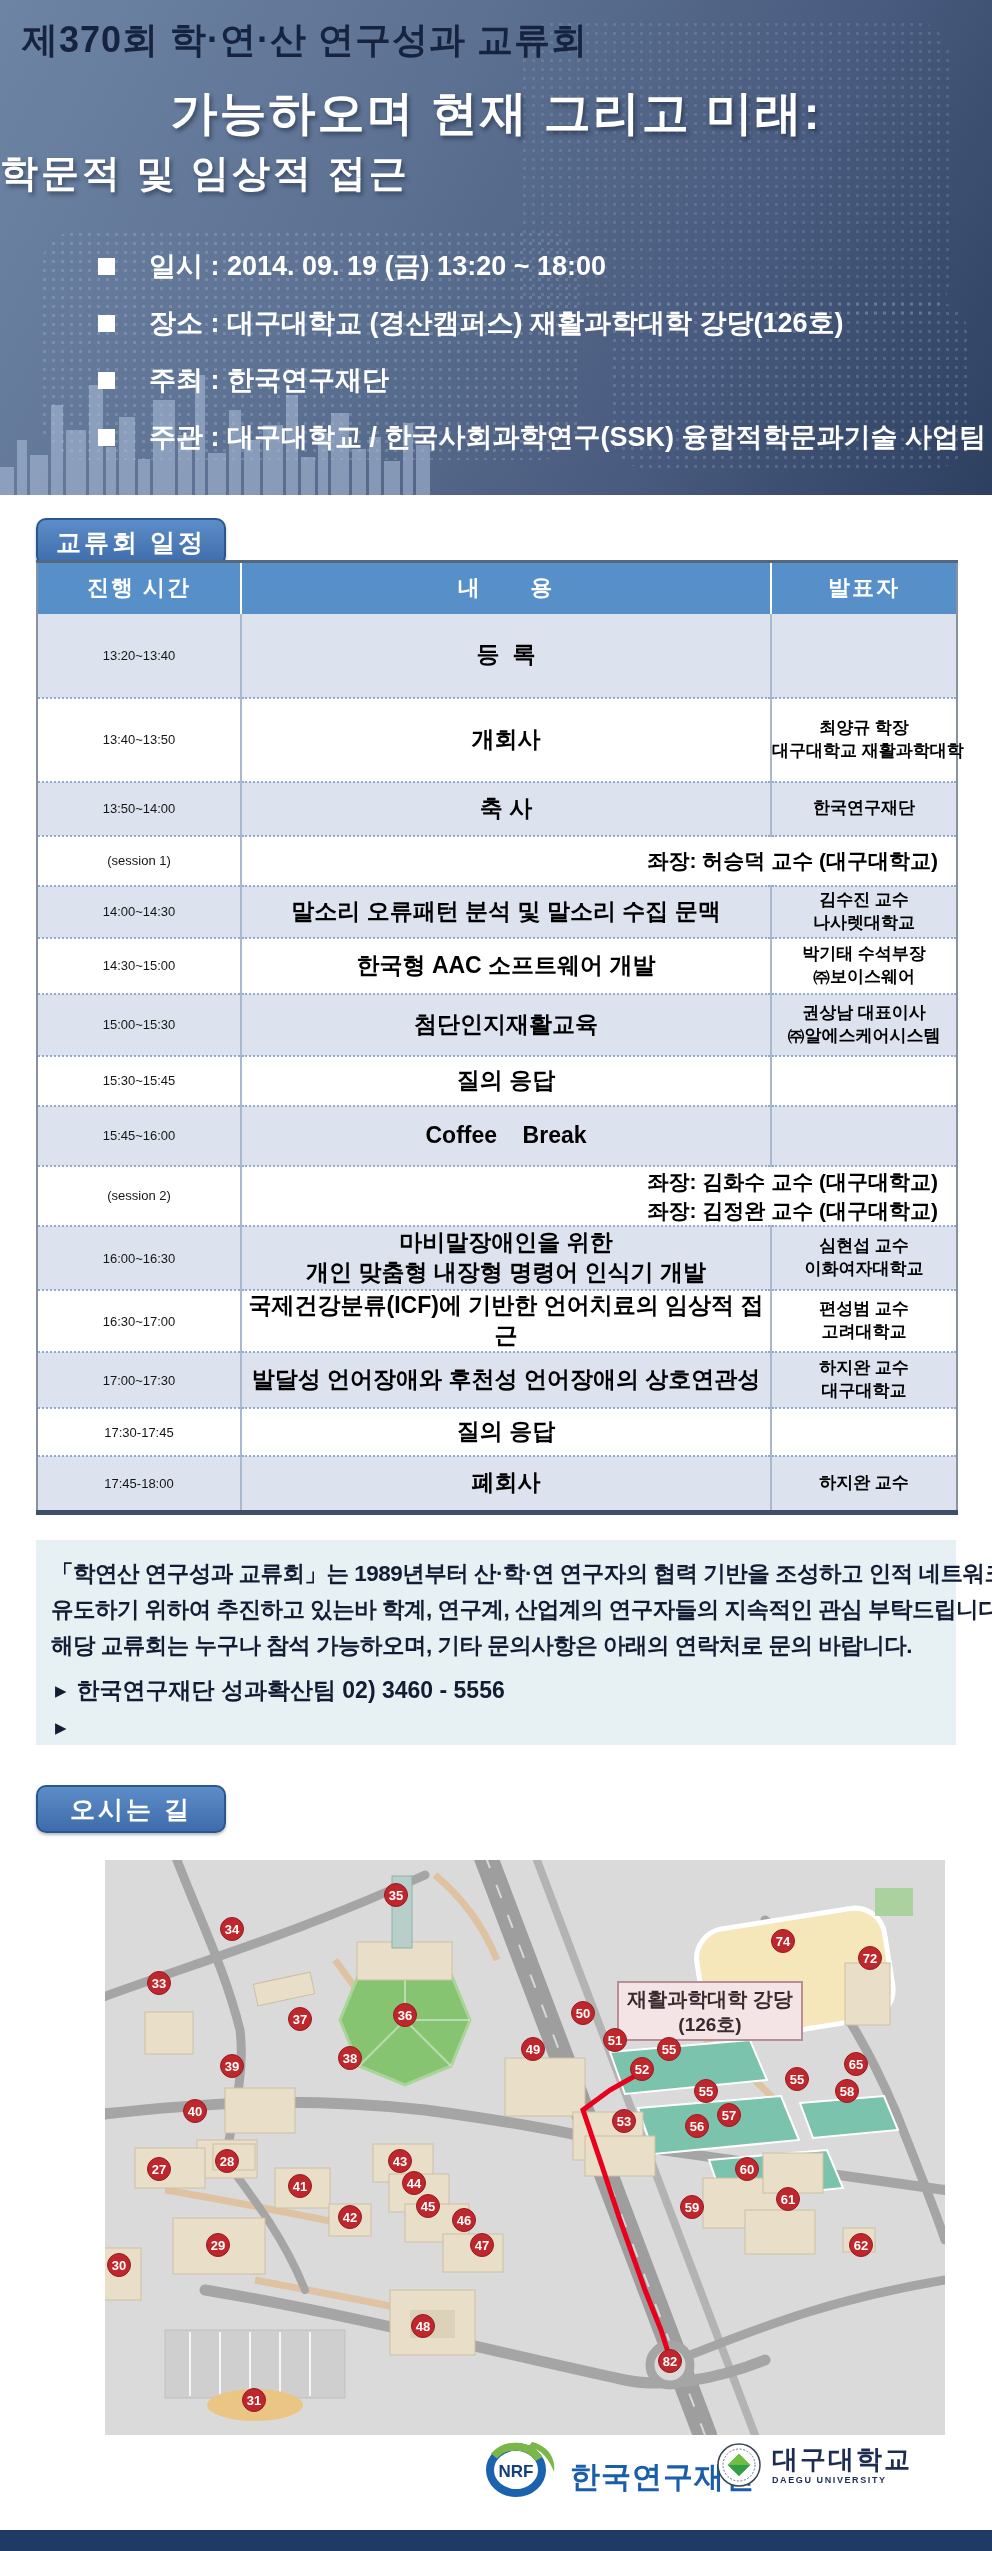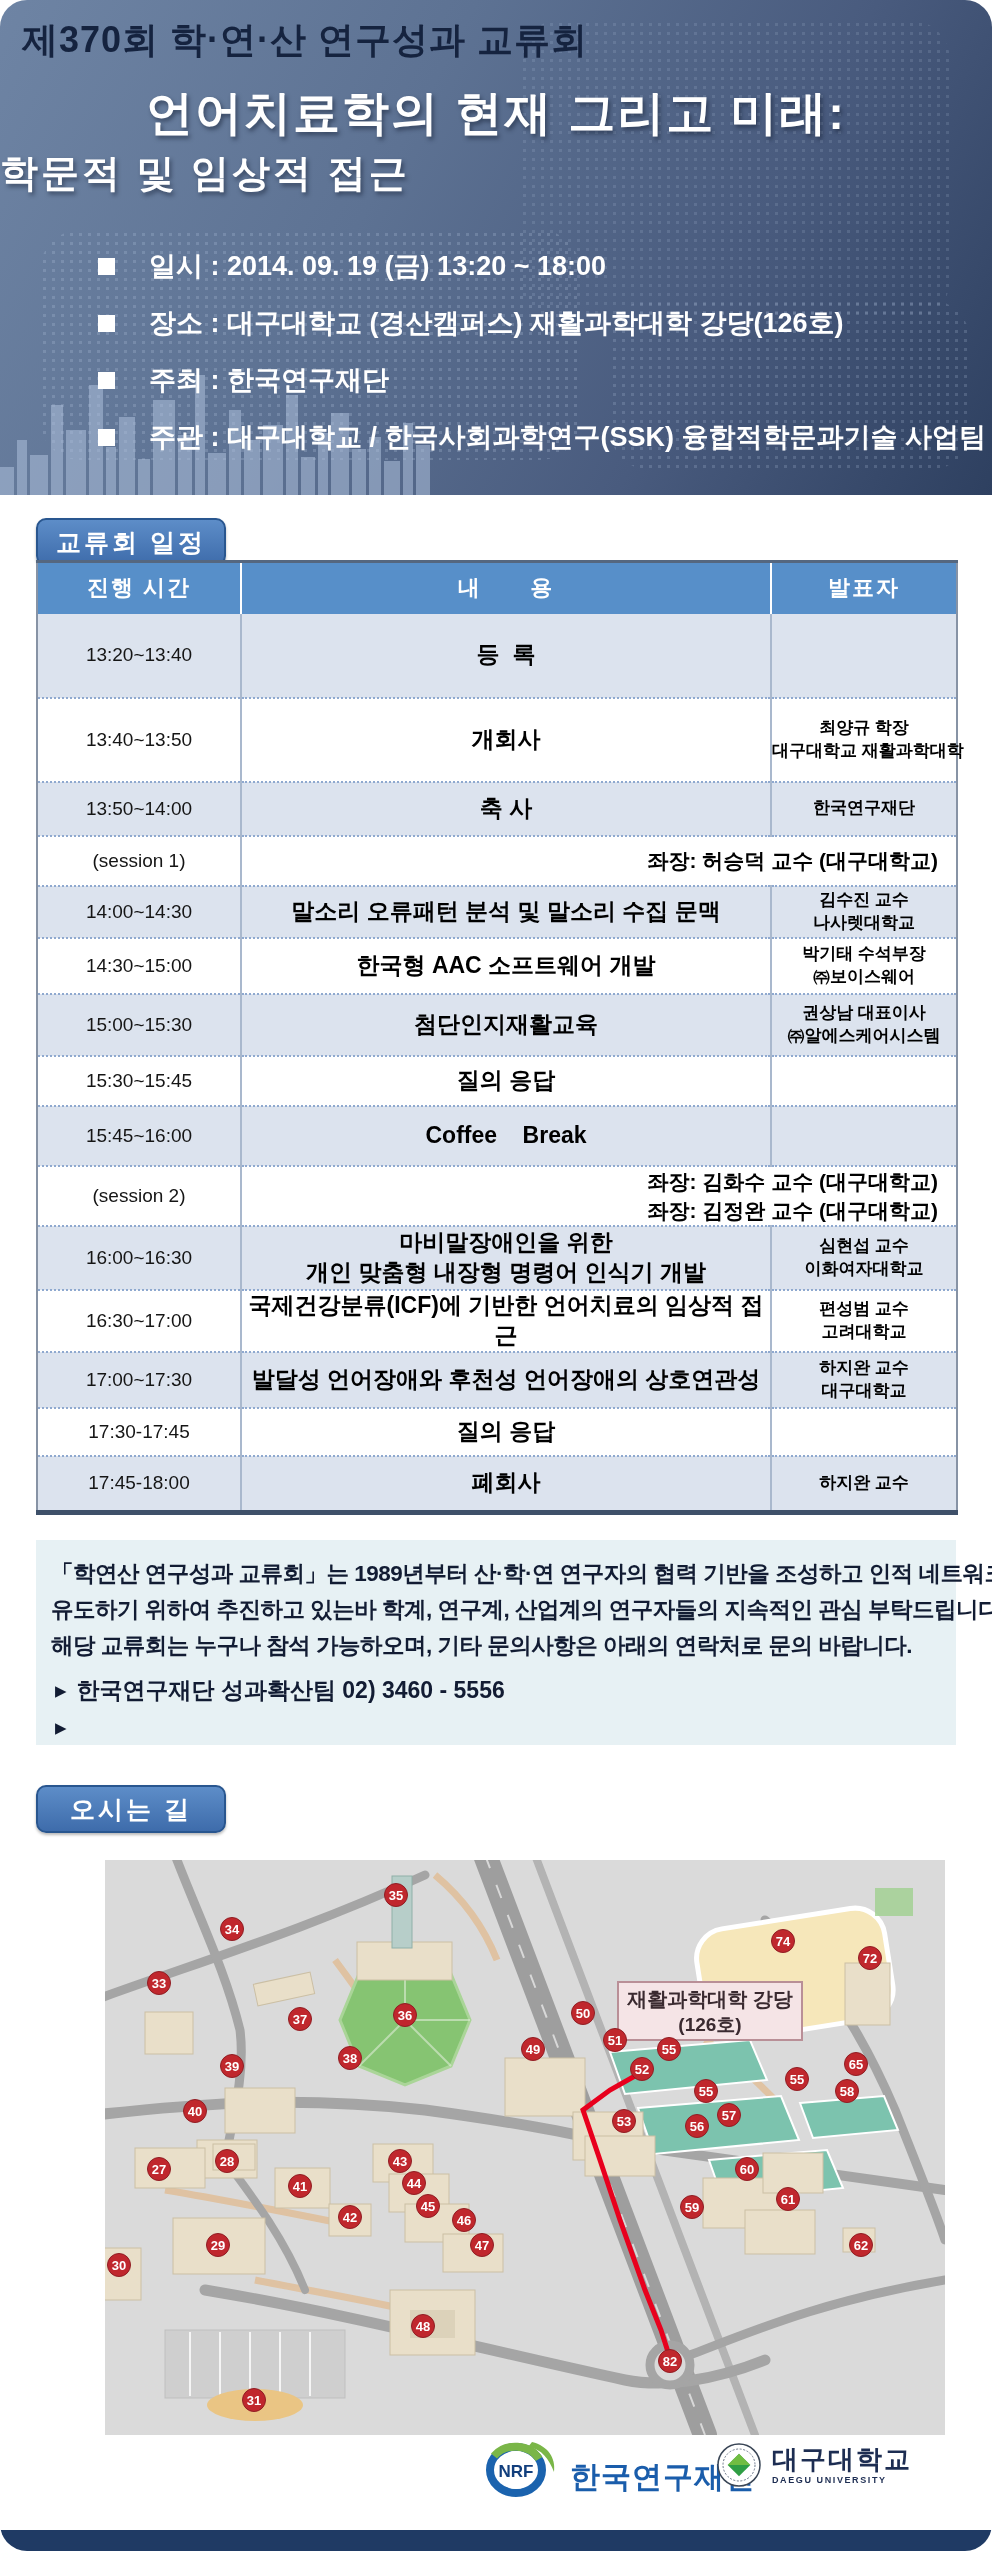--- a/index.html
+++ b/index.html
@@ -1,17 +1,17 @@
 <!DOCTYPE html>
 <html><head>
 <meta charset="utf-8">
 <style>
   html,body{margin:0;padding:0;background:#fff;}
   *{box-sizing:border-box;font-family:"Liberation Sans","DejaVu Sans",sans-serif;}
-  .page{position:relative;width:992px;height:2551px;background:#fff;overflow:hidden;border-radius:27px;}
+  .page{position:relative;width:992px;height:2551px;background:#fff;overflow:hidden;}
 
   
   .header{position:absolute;left:0;top:0;width:992px;height:495px;
     background:linear-gradient(118deg,#6e84a4 0%,#5d7293 38%,#495b7e 70%,#2e4060 100%);overflow:hidden;}
   .dots{position:absolute;background-image:radial-gradient(rgba(176,193,219,.8) 1.5px,transparent 1.7px);
     background-size:9px 9px;opacity:.33;border-radius:40px;}
   .skyline{position:absolute;left:0;bottom:0;height:150px;width:620px;display:flex;align-items:flex-end;gap:3px;}
   .skyline div{background:rgba(173,192,218,.55);}
   .top-title{position:absolute;left:22px;top:16px;font-size:36px;font-weight:700;color:#15233f;letter-spacing:1px;}
   .main-title{position:absolute;left:0;top:82px;width:992px;text-align:center;font-size:47px;font-weight:700;color:#fff;
@@ -30,21 +30,21 @@
 
   
   table.sched{position:absolute;left:36px;top:560px;width:920px;border-collapse:collapse;table-layout:fixed;
     border-left:2px solid #8793a5;border-right:2px solid #8793a5;border-top:3px solid #55677f;border-bottom:5px solid #3e5069;}
   table.sched th{background:#578fc9;color:#fff;font-size:22px;font-weight:700;height:52px;letter-spacing:2px;white-space:pre;}
   table.sched th + th{border-left:2px solid #fff;}
   td{padding:0;vertical-align:middle;}
   tr.shaded td{background:#dce3ee;}
   tr.plain td{background:#fff;}
   td{border-bottom:2px dotted #8fa9cf;}
-  td.time{width:204px;text-align:center;font-size:19px;color:#151515;border-right:2px solid #a9b8cd;}
+  td.time{width:204px;text-align:center;font-size:13px;color:#151515;border-right:2px solid #a9b8cd;}
   td.content{width:530px;text-align:center;}
   td.presenter{width:186px;text-align:center;border-left:2px solid #a9b8cd;}
   .c-line{font-size:23px;font-weight:700;color:#000;white-space:pre-wrap;line-height:1.3;}
   .p-line{font-size:17px;font-weight:700;color:#000;line-height:1.35;white-space:nowrap;}
   td.session{text-align:right;padding-right:18px;}
   .s-line{font-size:21px;font-weight:700;color:#000;line-height:1.4;}
 
   
   .infobox{position:absolute;left:36px;top:1540px;width:920px;height:205px;background:#e7f1f4;padding:17px 15px 0 15px;}
   .infobox p{margin:0 0 2px 0;font-size:22.5px;font-weight:700;color:#121c33;line-height:1.5;letter-spacing:-.5px;white-space:nowrap;}
@@ -95,21 +95,21 @@
         <div style="height: 38px; width: 14px;"></div>
         <div style="height: 62px; width: 10px;"></div>
         <div style="height: 82px; width: 18px;"></div>
         <div style="height: 46px; width: 14px;"></div>
         <div style="height: 58px; width: 12px;"></div>
         <div style="height: 34px; width: 16px;"></div>
         <div style="height: 72px; width: 10px;"></div>
         <div style="height: 50px; width: 14px;"></div>
       </div>
     <div class="top-title">제370회 학·연·산 연구성과 교류회</div>
-    <div class="main-title">언어치료학의  현재  그리고  미래:</div>
+    <div class="main-title">가능하오며  현재  그리고  미래:</div>
     <div class="sub-title">학문적 및 임상적 접근</div>
     <ul class="details" id="detail-list">
         <li><span class="sq"></span><span>일시 : 2014. 09. 19 (금) 13:20 ~ 18:00</span></li>
         <li><span class="sq"></span><span>장소 : 대구대학교 (경산캠퍼스) 재활과학대학 강당(126호)</span></li>
         <li><span class="sq"></span><span>주최 : 한국연구재단</span></li>
         <li><span class="sq"></span><span>주관 : 대구대학교 / 한국사회과학연구(SSK) 융합적학문과기술 사업팀</span></li>
       </ul>
   </div>
 
   <div class="badge" style="top:518px;">교류회 일정</div>

